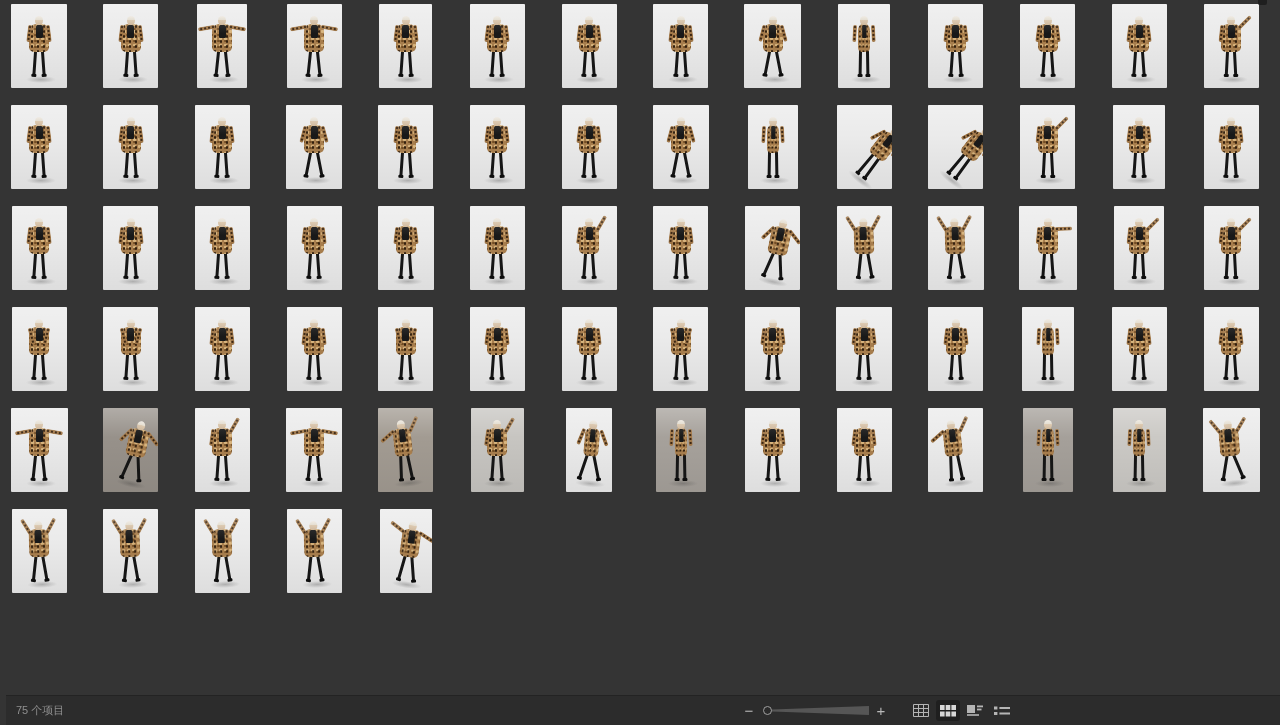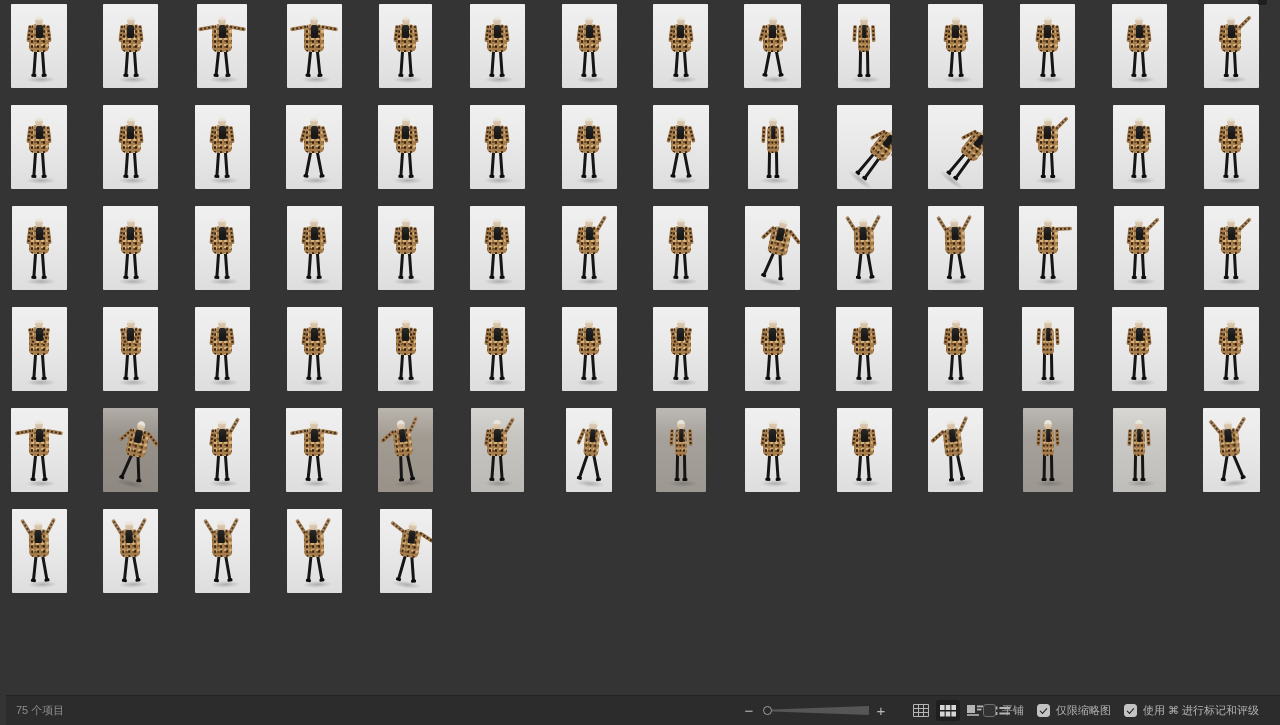--- a/index.html
+++ b/index.html
@@ -959,28 +959,14 @@
                 <rect x="0" y="0.5" width="3.4" height="3"></rect>
                 <rect x="5.4" y="1" width="10.6" height="2"></rect>
                 <rect x="0" y="6" width="3.4" height="3"></rect>
                 <rect x="5.4" y="6.5" width="10.6" height="2"></rect>
               </g>
             </svg>
           </span>
       </div>
     </div>
 
-    <div class="options-group">
-      <div class="opt">
-        <span class="cb"></span>
-        <span>平铺</span>
-      </div>
-      <div class="opt">
-        <span class="cb checked"></span>
-        <span>仅限缩略图</span>
-      </div>
-      <div class="opt">
-        <span class="cb checked"></span>
-        <span>使用 ⌘ 进行标记和评级</span>
-      </div>
-    </div>
   </div>
 </div>
 
 </body></html>

